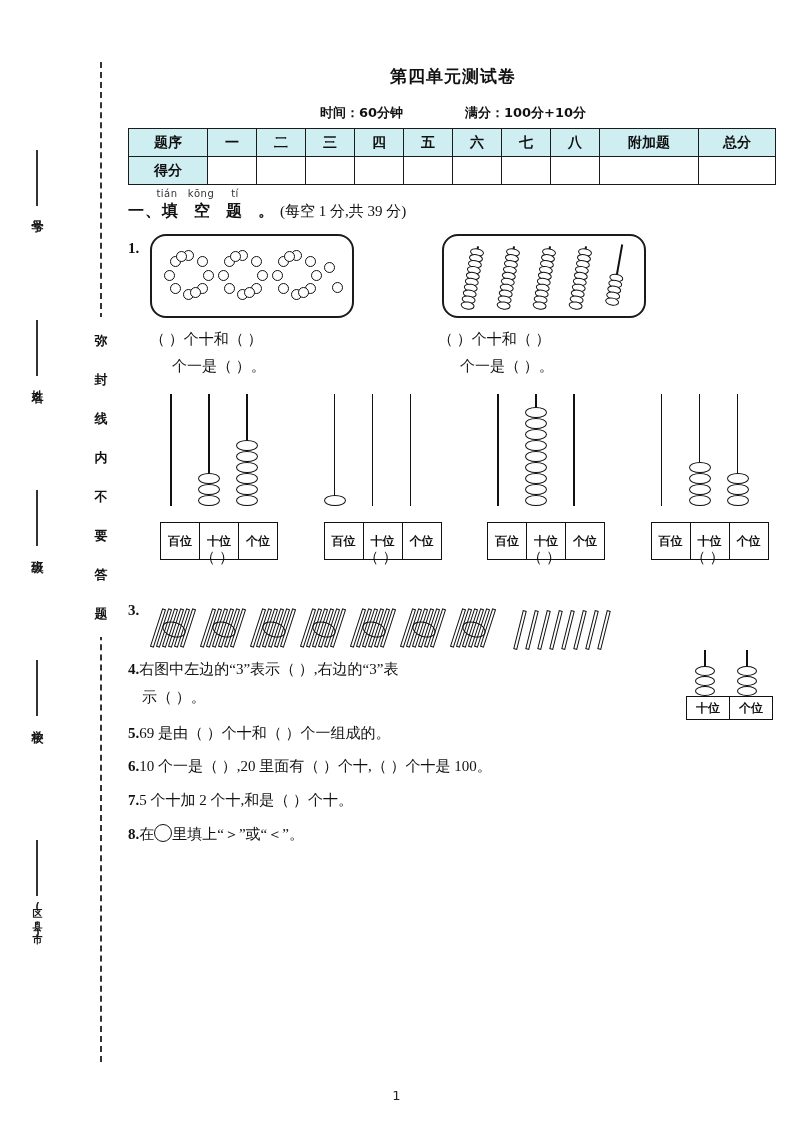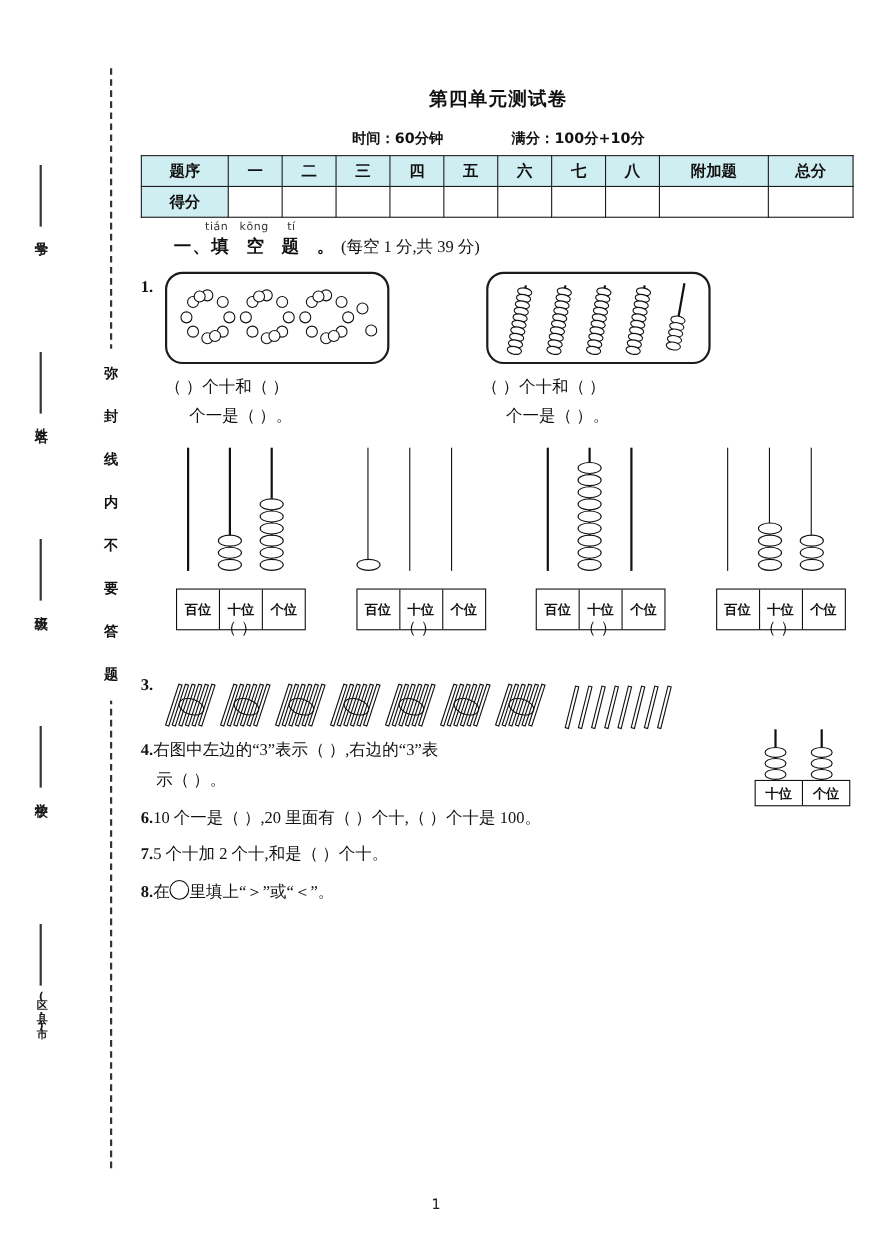--- a/index.html
+++ b/index.html
@@ -40,42 +40,42 @@
   .main{position:absolute;left:128px;top:56px;width:650px;}
 
   .title1{
     text-align:center;font-size:25px;font-weight:700;letter-spacing:1px;
     font-family:"DejaVu Sans","Liberation Sans",sans-serif;
     margin:12px 0 0 0;
   }
   .title2{
     text-align:center;font-size:17px;font-weight:700;letter-spacing:1px;
     font-family:Liberation Sans, sans-serif;
-    margin:22px 0 0 0;
+    margin:9px 0 0 0;
   }
   .meta{
     display:flex;justify-content:center;gap:62px;margin:16px 0 6px 0;
     font-size:13px;font-weight:700;
     font-family:"DejaVu Sans","Liberation Sans",sans-serif;
   }
 
   
   table.score{border-collapse:collapse;width:648px;table-layout:fixed;}
   table.score td{
     border:1px solid #1b1b1b;height:25px;text-align:center;vertical-align:middle;
     font-size:14px;font-weight:700;
     font-family:"DejaVu Sans","Liberation Sans",sans-serif;
   }
   table.score tr.head td{background:#cfeef2;}
   table.score td.rowhdr{background:#cfeef2;width:76px;}
   td.w-extra{width:96px;}
   td.w-total{width:74px;}
 
   
-  .sec-wrap{margin-top:16px;position:relative;margin-left:30px;}
+  .sec-wrap{margin-top:16px;position:relative;}
   .pinyin{
     position:absolute;left:22px;top:-13px;
     font-size:10px;letter-spacing:0.5px;color:#333;
     font-family:"DejaVu Sans","Liberation Sans",sans-serif;
   }
   .pinyin span{display:inline-block;width:34px;text-align:center;}
   .sec-title{font-size:16px;font-weight:700;letter-spacing:1px;}
   .sec-title .sp{letter-spacing:6px;}
   .sec-title .pts{font-weight:400;font-size:15px;letter-spacing:0;}
 
@@ -577,20 +577,23 @@
               <span>个位</span>
             </div>
         </div>
       </div>
       <div class="qline" style="width:540px;">
         <span class="qnum">4.</span><span>右图中左边的“3”表示（                ）,右边的“3”表</span>
       </div>
       <div class="qline" style="padding-left:14px;">示（            ）。</div>
     </div>
 
+    <div class="qline" style="margin-top:8px;">
+      <span class="qnum">5.</span><span>69 是由（      ）个十和（      ）个一组成的。</span>
+    </div>
 
     <div class="qline" style="margin-top:6px;">
       <span class="qnum">6.</span><span>10 个一是（        ）,20 里面有（      ）个十,（        ）个十是 100。</span>
     </div>
 
     <div class="qline" style="margin-top:6px;">
       <span class="qnum">7.</span><span>5 个十加 2 个十,和是（      ）个十。</span>
     </div>
 
     <div class="qline" style="margin-top:6px;">

